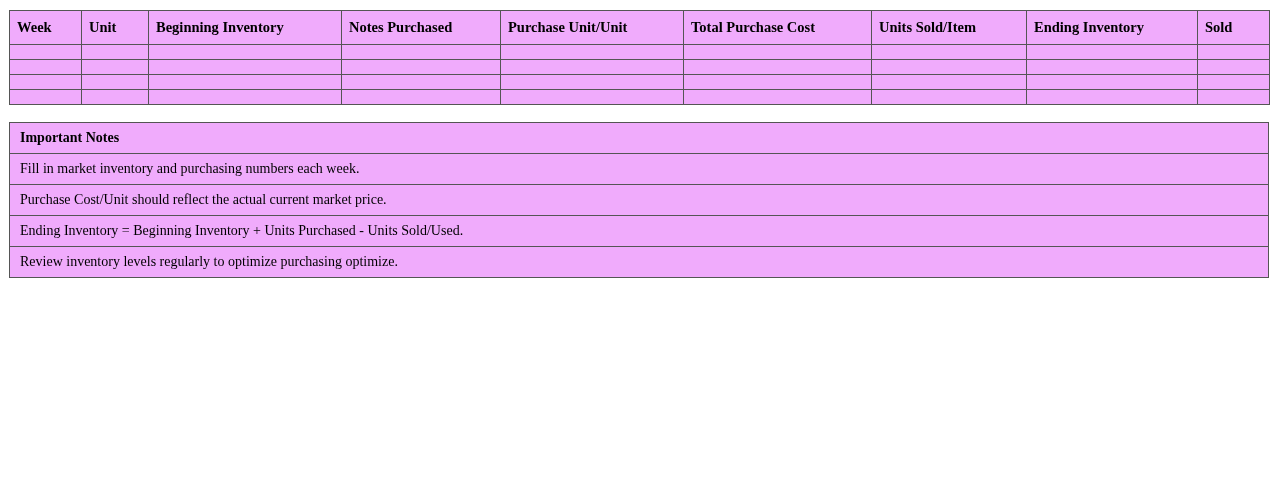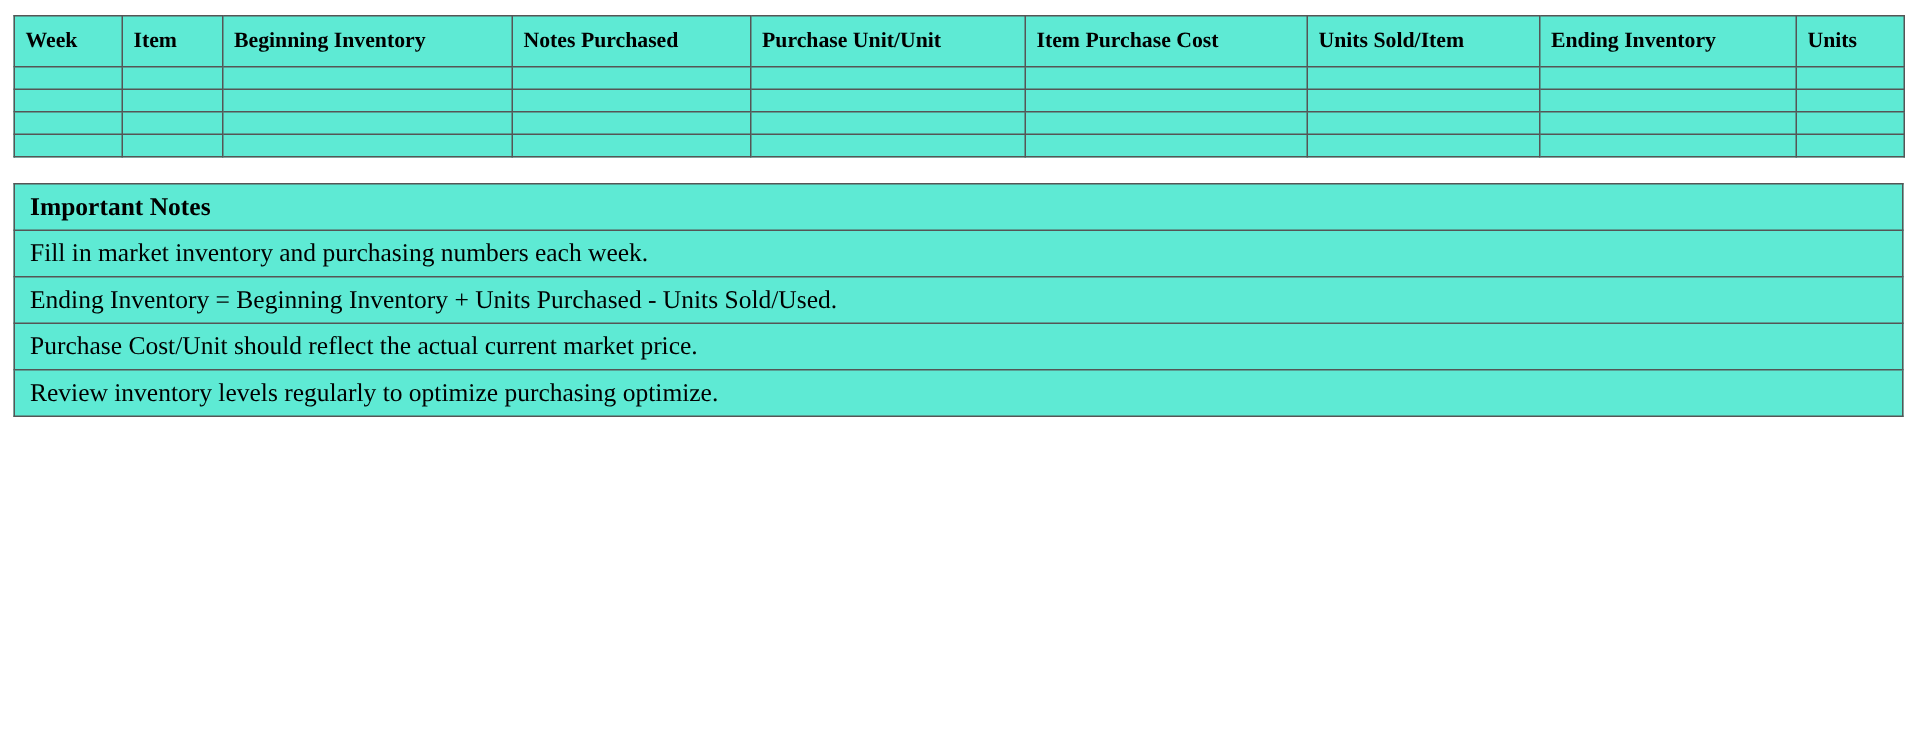--- a/index.html
+++ b/index.html
@@ -18,21 +18,21 @@
     position: relative;
     width: 1278px;
     height: 501px;
     box-sizing: border-box;
     padding: 10px 9px;
   }
   table {
     border-collapse: collapse;
     table-layout: fixed;
     width: 1260px;
-    background: #5eead4;
+    background: #f0abfc;
   }
   table.inventory-table th,
   table.inventory-table td {
     border: 1px solid #555555;
     padding: 0;
     vertical-align: middle;
   }
   table.inventory-table th {
     font-weight: bold;
     font-size: 14.5px;
@@ -61,21 +61,21 @@
   table.notes-table {
     width: 1260px;
     border-collapse: collapse;
     table-layout: fixed;
   }
   table.notes-table th,
   table.notes-table td {
     border: 1px solid #555555;
     text-align: left;
     padding: 6px 10px 7px 10px;
-    font-size: 17px;
+    font-size: 14px;
     line-height: 17px;
   }
   table.notes-table th {
     font-weight: bold;
   }
   table.notes-table td {
     font-weight: normal;
   }
 </style>
 </head>
@@ -91,28 +91,28 @@
         <col class="c3">
         <col class="c4">
         <col class="c5">
         <col class="c6">
         <col class="c7">
         <col class="c8">
     </colgroup>
     <thead>
       <tr>
         <th>Week</th>
-        <th>Item</th>
+        <th>Unit</th>
         <th>Beginning Inventory</th>
         <th>Notes Purchased</th>
         <th>Purchase Unit/Unit</th>
-        <th>Item Purchase Cost</th>
+        <th>Total Purchase Cost</th>
         <th>Units Sold/Item</th>
         <th>Ending Inventory</th>
-        <th>Units</th>
+        <th>Sold</th>
       </tr>
     </thead>
     <tbody>
       <tr>
         <td class="blank-cell"></td>
         <td class="blank-cell"></td>
         <td class="blank-cell"></td>
         <td class="blank-cell"></td>
         <td class="blank-cell"></td>
         <td class="blank-cell"></td>
@@ -159,24 +159,24 @@
   <div class="notes-wrap">
     <table class="notes-table">
       <tbody>
         <tr>
           <th>Important Notes</th>
         </tr>
         <tr>
           <td>Fill in market inventory and purchasing numbers each week.</td>
         </tr>
         <tr>
-          <td>Ending Inventory = Beginning Inventory + Units Purchased - Units Sold/Used.</td>
+          <td>Purchase Cost/Unit should reflect the actual current market price.</td>
         </tr>
         <tr>
-          <td>Purchase Cost/Unit should reflect the actual current market price.</td>
+          <td>Ending Inventory = Beginning Inventory + Units Purchased - Units Sold/Used.</td>
         </tr>
         <tr>
           <td>Review inventory levels regularly to optimize purchasing optimize.</td>
         </tr>
       </tbody>
     </table>
   </div>
 
 </div>
 

